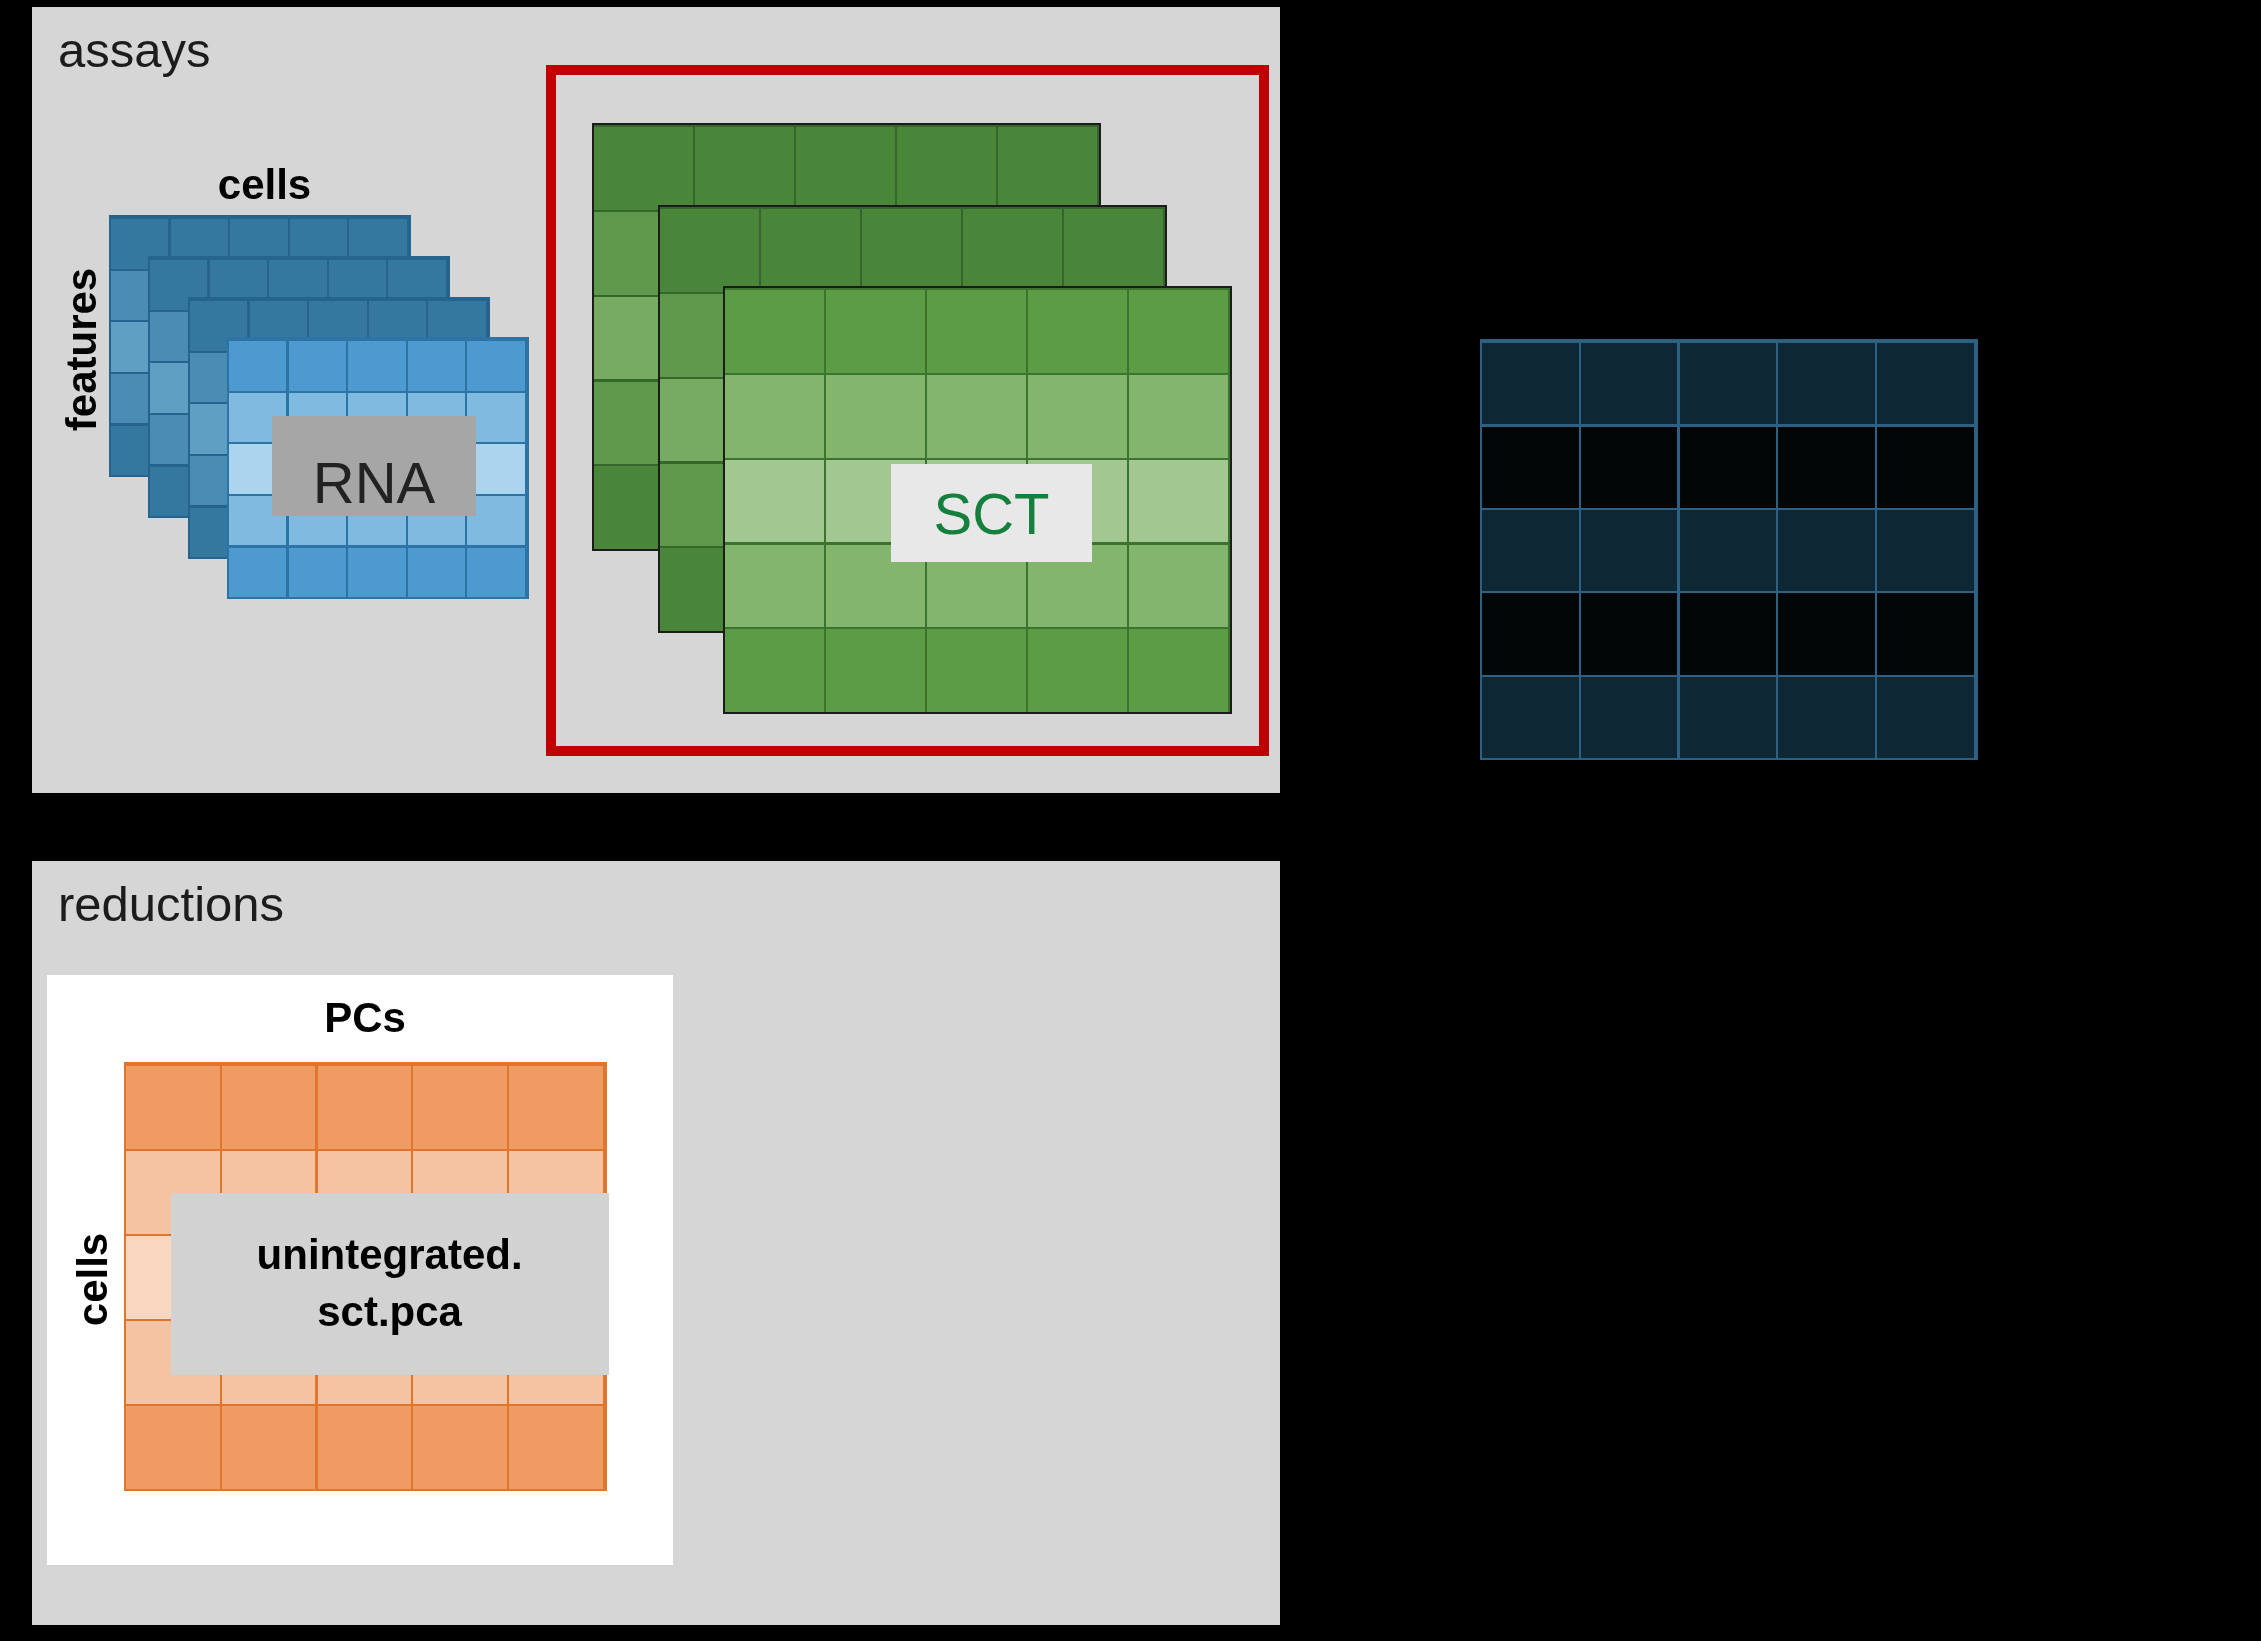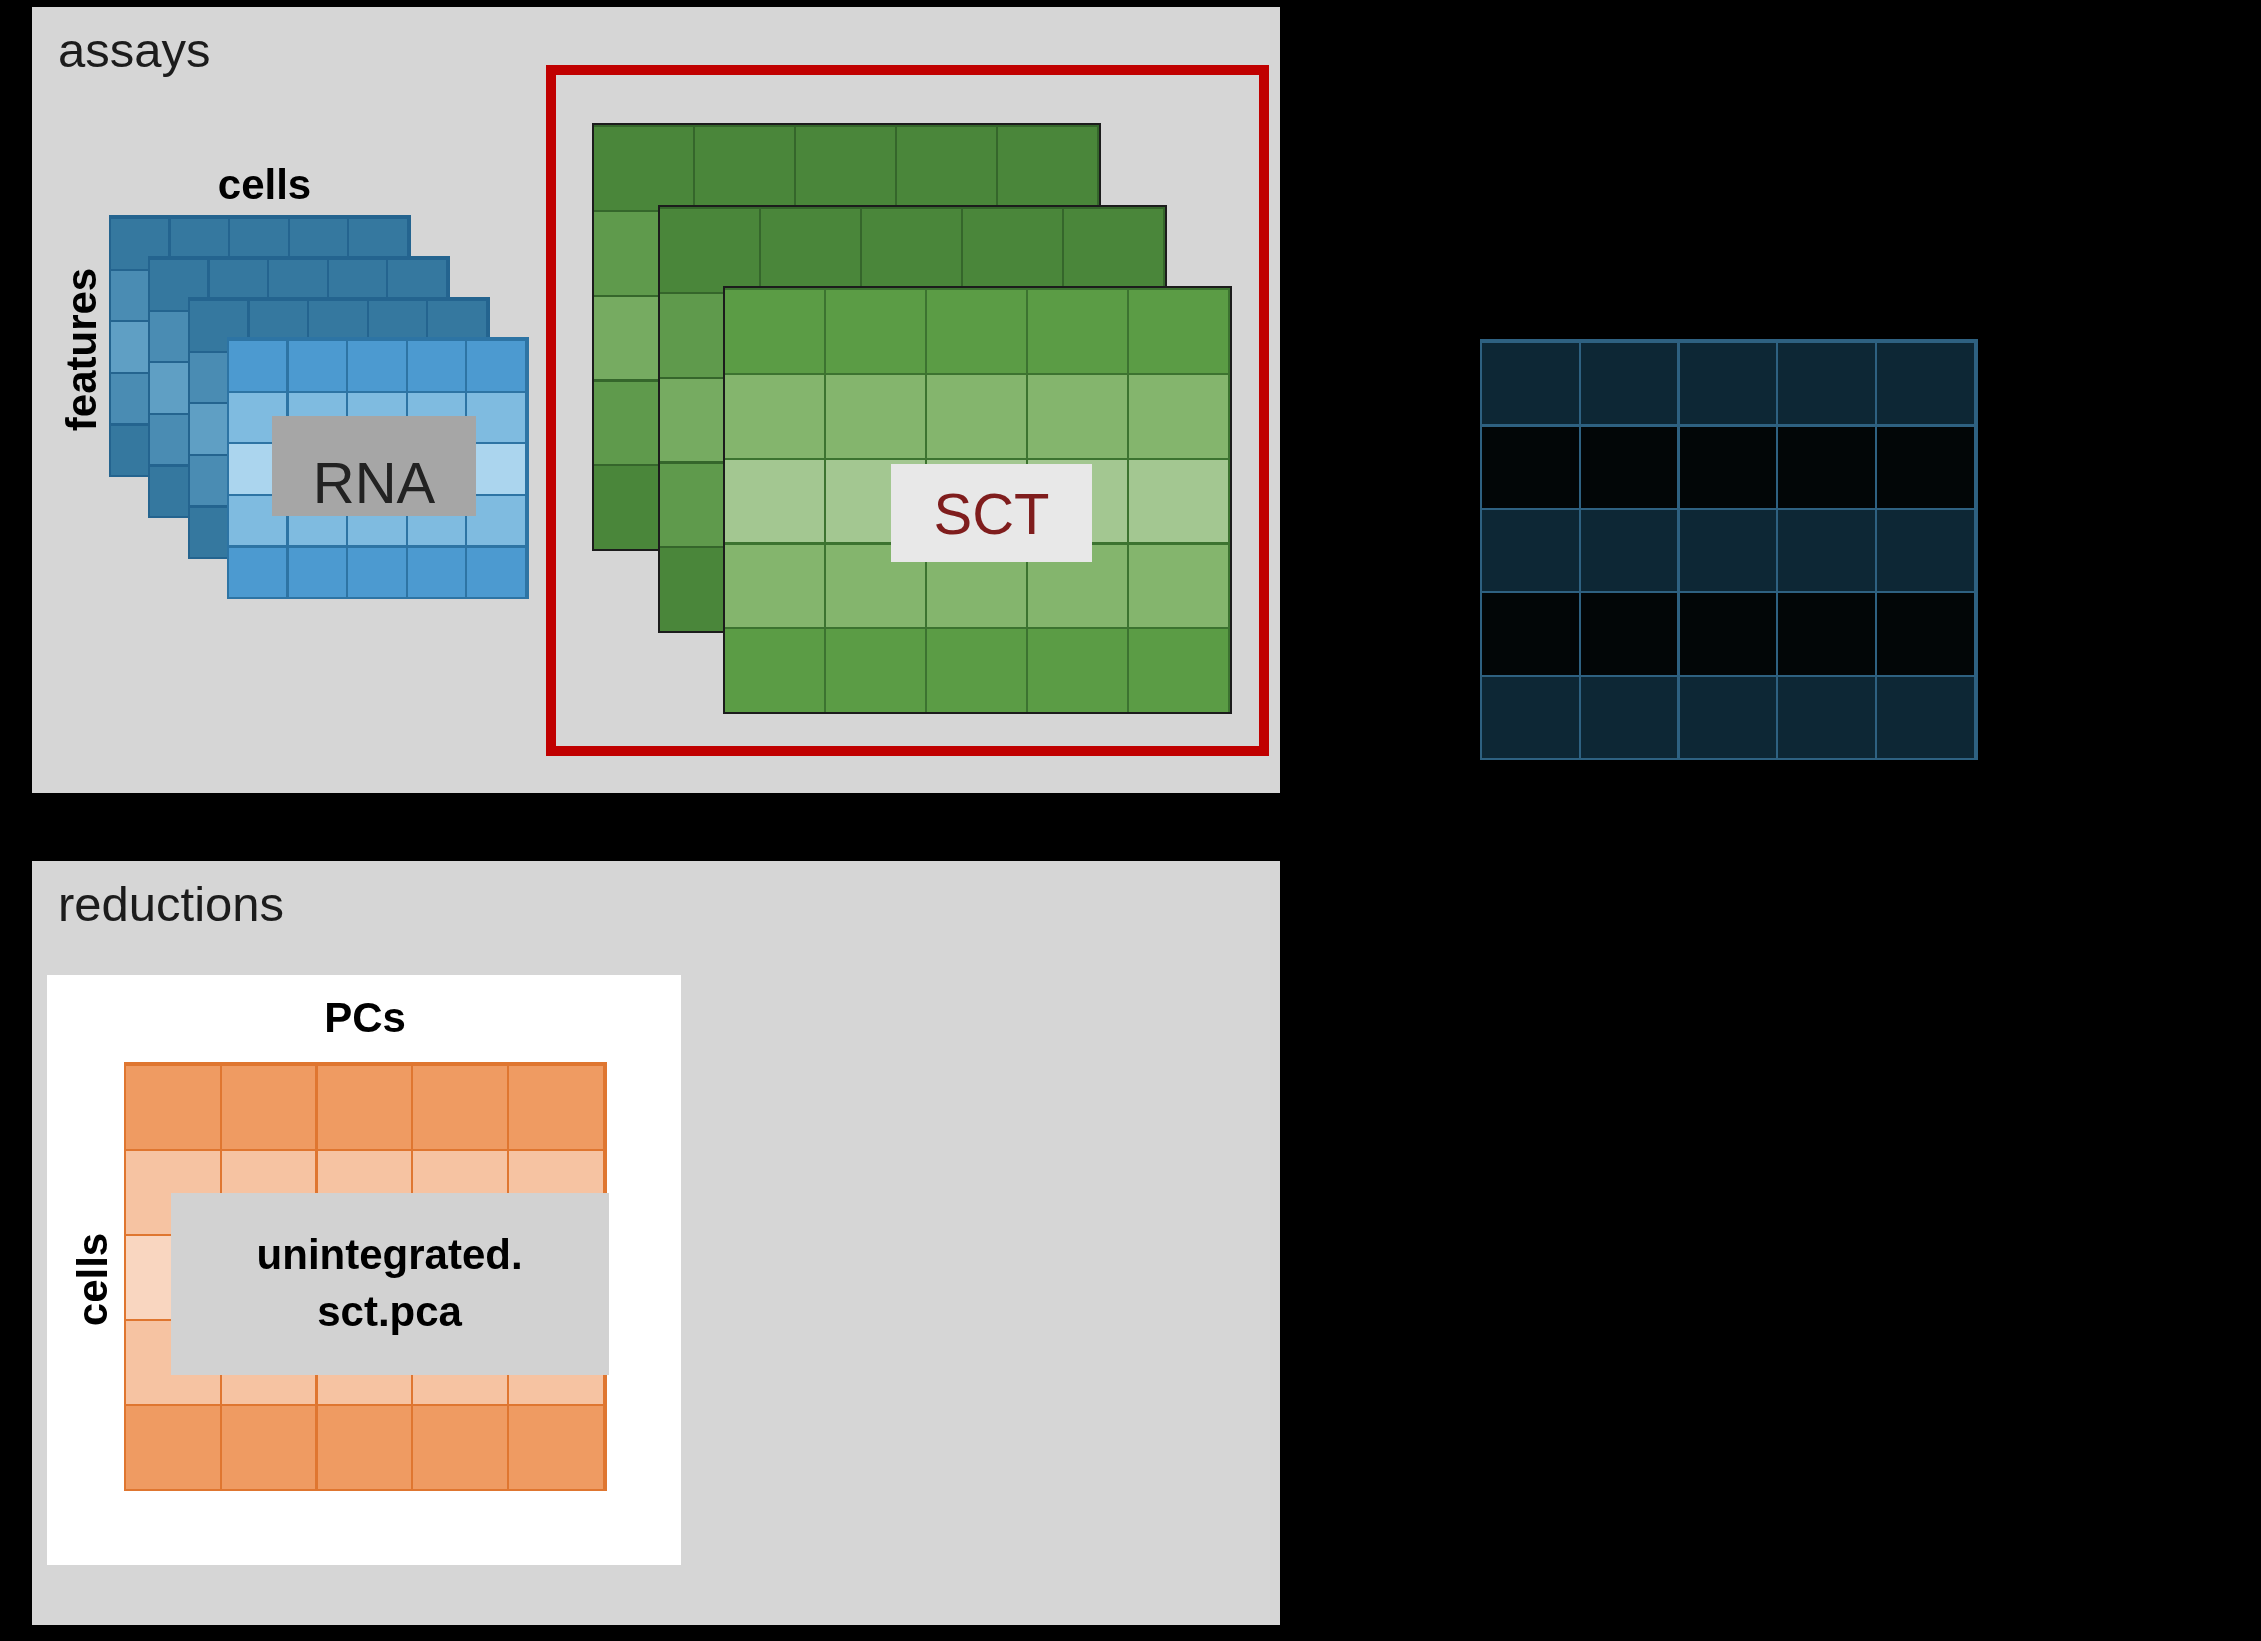--- a/index.html
+++ b/index.html
@@ -63,21 +63,21 @@
   .tag {
     position: absolute;
     display: flex;
     flex-direction: column;
     align-items: center;
     justify-content: center;
     text-align: center;
     color: #222;
   }
   .tag-rna { background: #a6a6a6; font-size: 58px; justify-content: flex-end; }
-  .tag-sct { background: #e8e8e8; font-size: 58px; color: #7f1d1d; }
+  .tag-sct { background: #e8e8e8; font-size: 58px; color: #15803d; }
   .tag-pca { background: #d2d2d2; font-size: 42px; font-weight: bold; color: #000; line-height: 1.35; }
   .highlight-box {
     position: absolute;
     box-sizing: border-box;
     border: 10.2px solid #c00000;
     background: transparent;
   }
   .card {
     position: absolute;
     background: #ffffff;
@@ -114,21 +114,21 @@
         <span>SCT</span>
       </div>
     </div>
   </section>
 
   <div class="matrix ghost" style="left:1470px; top:339px; width:498px; height:421px;"></div>
 
   <section class="panel" style="left:22px; top:861px; width:1248px; height:764px;">
     <div class="panel-title">reductions</div>
 
-    <div class="card" style="left:14.6px; top:114px; width:626px; height:590px;padding-left:8px;">
+    <div class="card" style="left:14.6px; top:114px; width:626px; height:590px;">
       <div class="axis-label" style="left:77px; top:19px; width:483px;">PCs</div>
       <div class="vlabel" style="left:22px; top:428px; width:247px;">cells</div>
 
       <div class="matrix orange" style="left:77px; top:87px; width:483px; height:429px;"></div>
 
       <div class="tag tag-pca" style="left:124px; top:218px; width:438px; height:182px;">
         <span>unintegrated.</span>
         <span>sct.pca</span>
       </div>
     </div>

